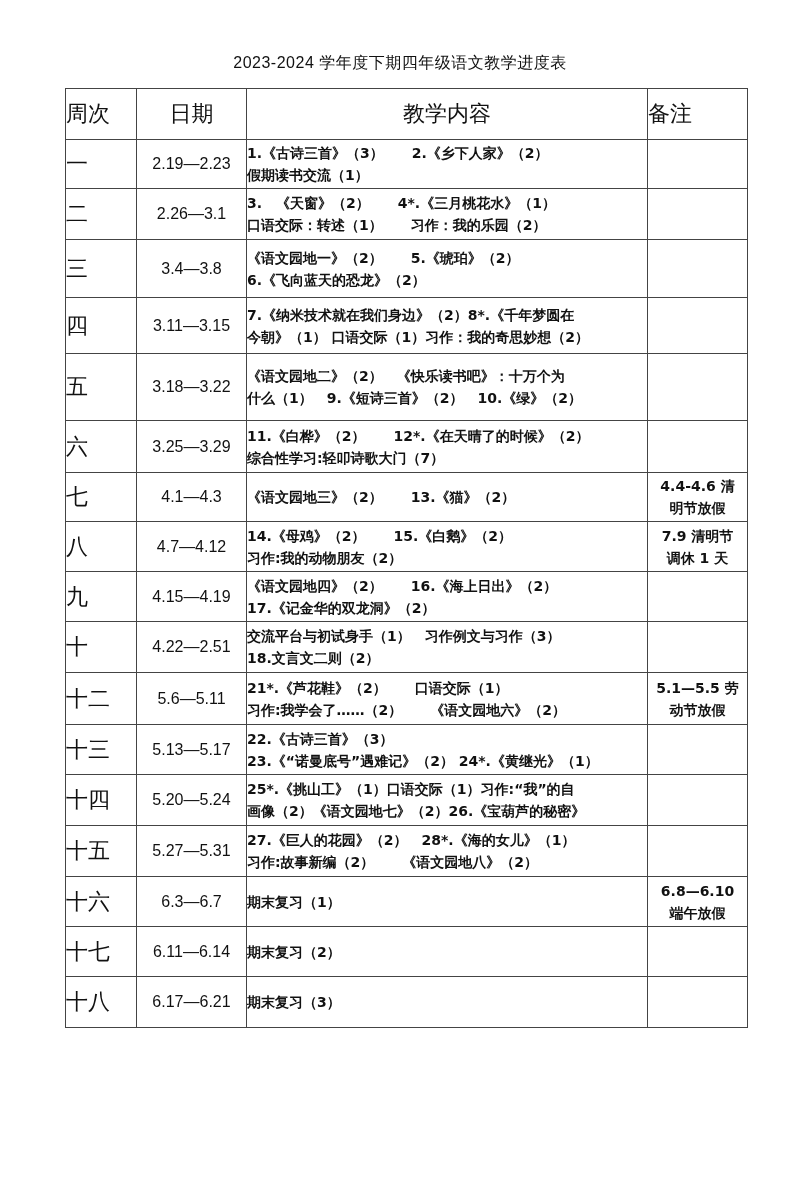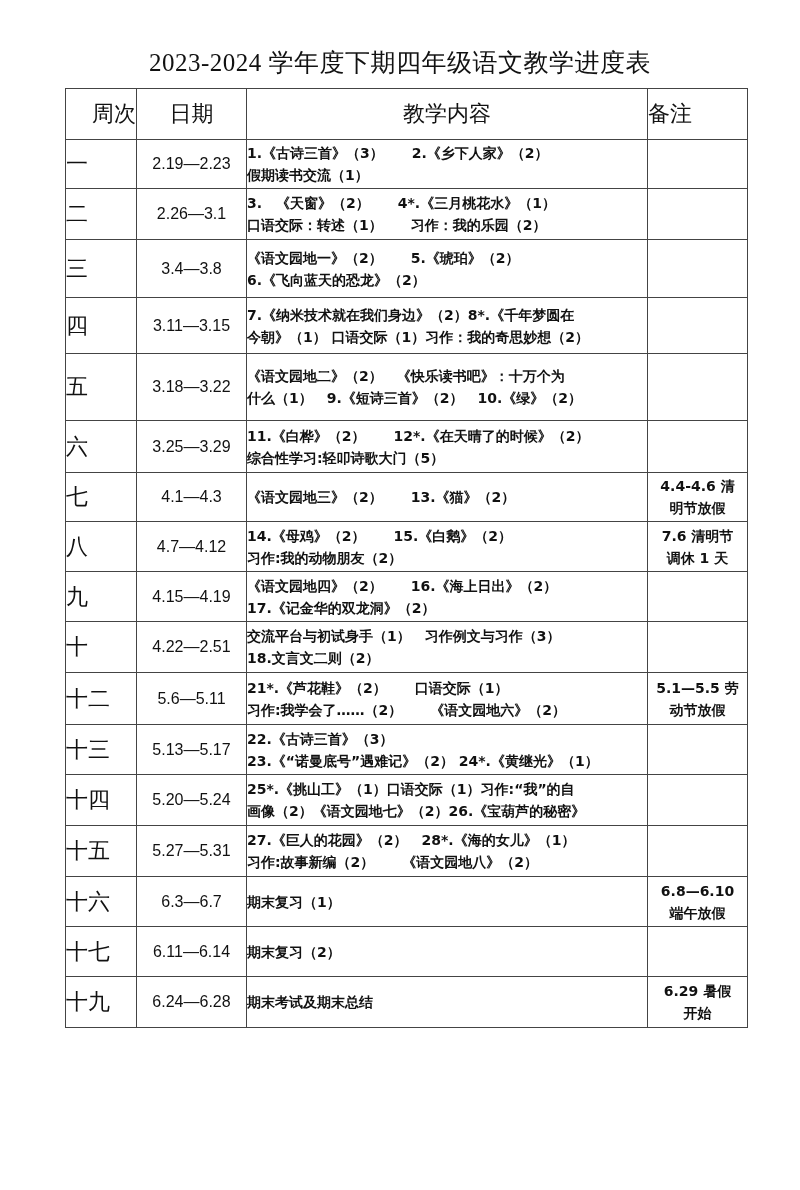--- a/index.html
+++ b/index.html
@@ -14,23 +14,23 @@
       overflow: hidden;
       color: #111111;
       font-family: "DejaVu Sans", "Liberation Sans", sans-serif;
     }
     .doc-title {
       position: absolute;
       left: 0;
       top: 48px;
       width: 800px;
       text-align: center;
-      font-size: 25px;
+      font-size: 16px;
       line-height: 30px;
-      font-family: Liberation Serif, serif;
+      font-family: Liberation Sans, sans-serif;
       letter-spacing: 0.5px;
       color: #111;
     }
     table.schedule {
       position: absolute;
       left: 65px;
       top: 88px;
       width: 682px;
       border-collapse: collapse;
       table-layout: fixed;
@@ -45,21 +45,21 @@
     col.c-date { width: 110px; }
     col.c-content { width: 401px; }
     col.c-note { width: 100px; }
 
     th {
       font-weight: normal;
       font-size: 22px;
       height: 50px;
       font-family: "DejaVu Sans", sans-serif;
     }
-    th.h-week { text-align: right; padding-left: 6px; }
+    th.h-week { text-align: left; padding-left: 6px; }
     th.h-date { text-align: center; }
     th.h-content { text-align: center; padding-right: 40px; }
     th.h-note { text-align: left; padding-left: 8px; margin-left: 20px; }
 
     td.week {
       font-size: 22px;
       padding-left: 6px;
       text-align: left;
       font-family: "DejaVu Sans", sans-serif;
     }
@@ -155,21 +155,21 @@
           <span class="line">《语文园地二》（2）　《快乐读书吧》：十万个为</span>
           <span class="line">什么（1）　9.《短诗三首》（2）　10.《绿》（2）</span>
         </td>
         <td class="note"></td>
       </tr>
       <tr style="height: 52px;">
         <td class="week">六</td>
         <td class="date">3.25—3.29</td>
         <td class="content">
           <span class="line">11.《白桦》（2）　　12*.《在天晴了的时候》（2）</span>
-          <span class="line">综合性学习:轻叩诗歌大门（5）</span>
+          <span class="line">综合性学习:轻叩诗歌大门（7）</span>
         </td>
         <td class="note"></td>
       </tr>
       <tr style="height: 49px;">
         <td class="week">七</td>
         <td class="date">4.1—4.3</td>
         <td class="content">
           <span class="line">《语文园地三》（2）　　13.《猫》（2）</span>
         </td>
         <td class="note">
@@ -178,21 +178,21 @@
         </td>
       </tr>
       <tr style="height: 50px;">
         <td class="week">八</td>
         <td class="date">4.7—4.12</td>
         <td class="content">
           <span class="line">14.《母鸡》（2）　　15.《白鹅》（2）</span>
           <span class="line">习作:我的动物朋友（2）</span>
         </td>
         <td class="note">
-          <span class="line">7.6 清明节</span>
+          <span class="line">7.9 清明节</span>
           <span class="line">调休 1 天</span>
         </td>
       </tr>
       <tr style="height: 50px;">
         <td class="week">九</td>
         <td class="date">4.15—4.19</td>
         <td class="content">
           <span class="line">《语文园地四》（2）　　16.《海上日出》（2）</span>
           <span class="line">17.《记金华的双龙洞》（2）</span>
         </td>
@@ -259,24 +259,21 @@
       </tr>
       <tr style="height: 50px;">
         <td class="week">十七</td>
         <td class="date">6.11—6.14</td>
         <td class="content">
           <span class="line">期末复习（2）</span>
         </td>
         <td class="note"></td>
       </tr>
       <tr style="height: 51px;">
-        <td class="week">十九</td>
-        <td class="date">6.24—6.28</td>
-        <td class="content">
-          <span class="line">期末考试及期末总结</span>
-        </td>
-        <td class="note">
-          <span class="line">6.29 暑假</span>
-          <span class="line">开始</span>
-        </td>
+        <td class="week">十八</td>
+        <td class="date">6.17—6.21</td>
+        <td class="content">
+          <span class="line">期末复习（3）</span>
+        </td>
+        <td class="note"></td>
       </tr>
     </tbody>
 </table>
 
 </body></html>

